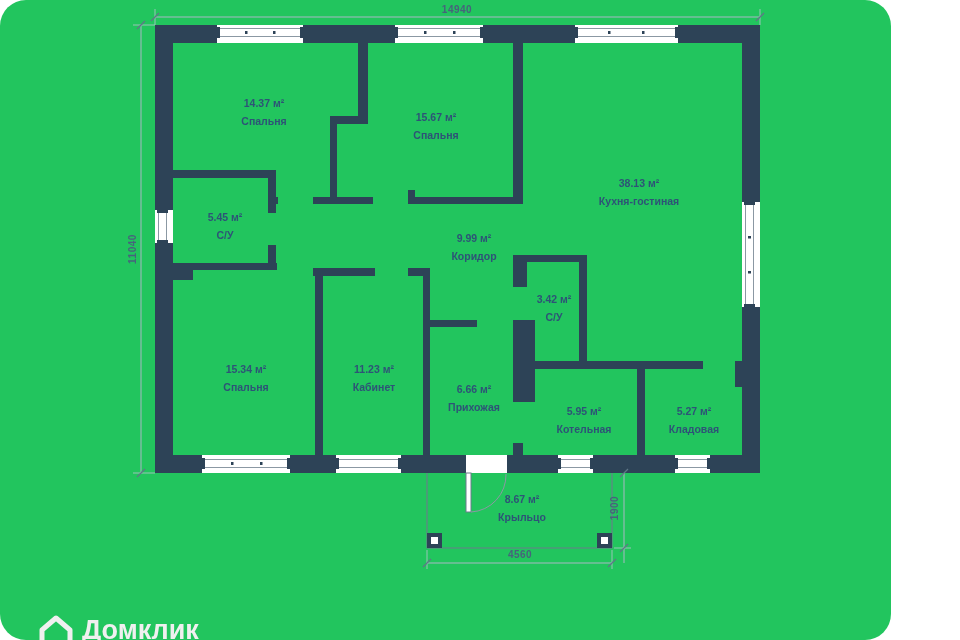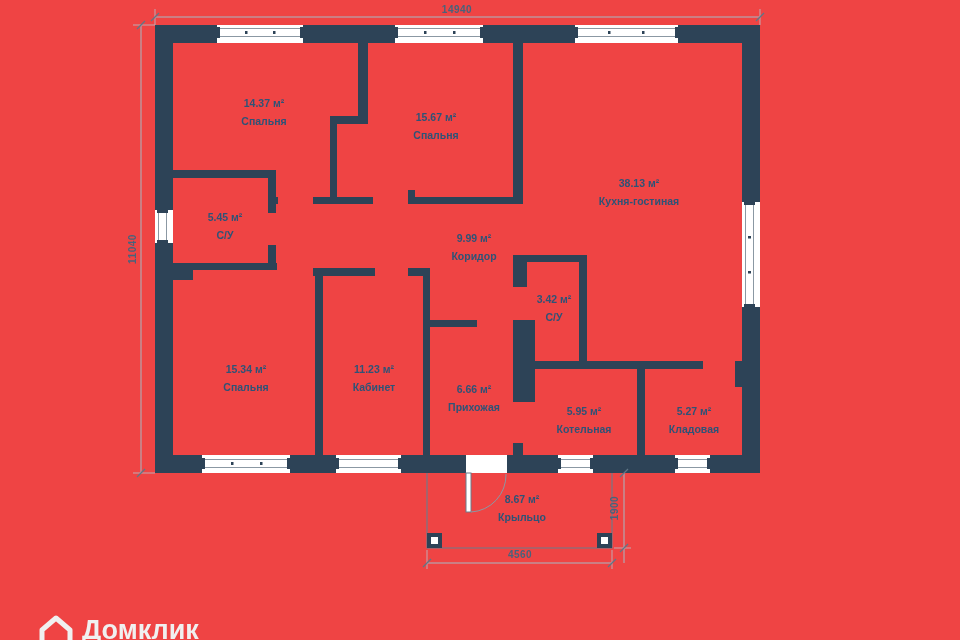--- a/index.html
+++ b/index.html
@@ -1,16 +1,16 @@
 <!DOCTYPE html>
 <html><head>
 <meta charset="utf-8">
 <style>
   html,body{margin:0;padding:0;background:#fff;}
-  .page{position:relative;width:960px;height:640px;background:#ef4444;overflow:hidden;}
+  .page{position:relative;width:891px;height:640px;background:#22c55e;overflow:hidden;border-radius:26px;}
   svg{display:block;}
   .wall{fill:#2d4357;}
   .wopen{fill:#ffffff;}
   .frame{fill:#ffffff;stroke:#8b98a3;stroke-width:1;}
   .nub{fill:#2d4357;}
   .dot{fill:#2d4357;}
   .dim{stroke:#a7b8c4;stroke-width:1;}
   .ext{stroke:#b6c4ce;stroke-width:0.8;}
   .tick{stroke:#5f7687;stroke-width:1.3;}
   .thin{stroke:#6b7d8c;stroke-width:1.1;fill:none;}

